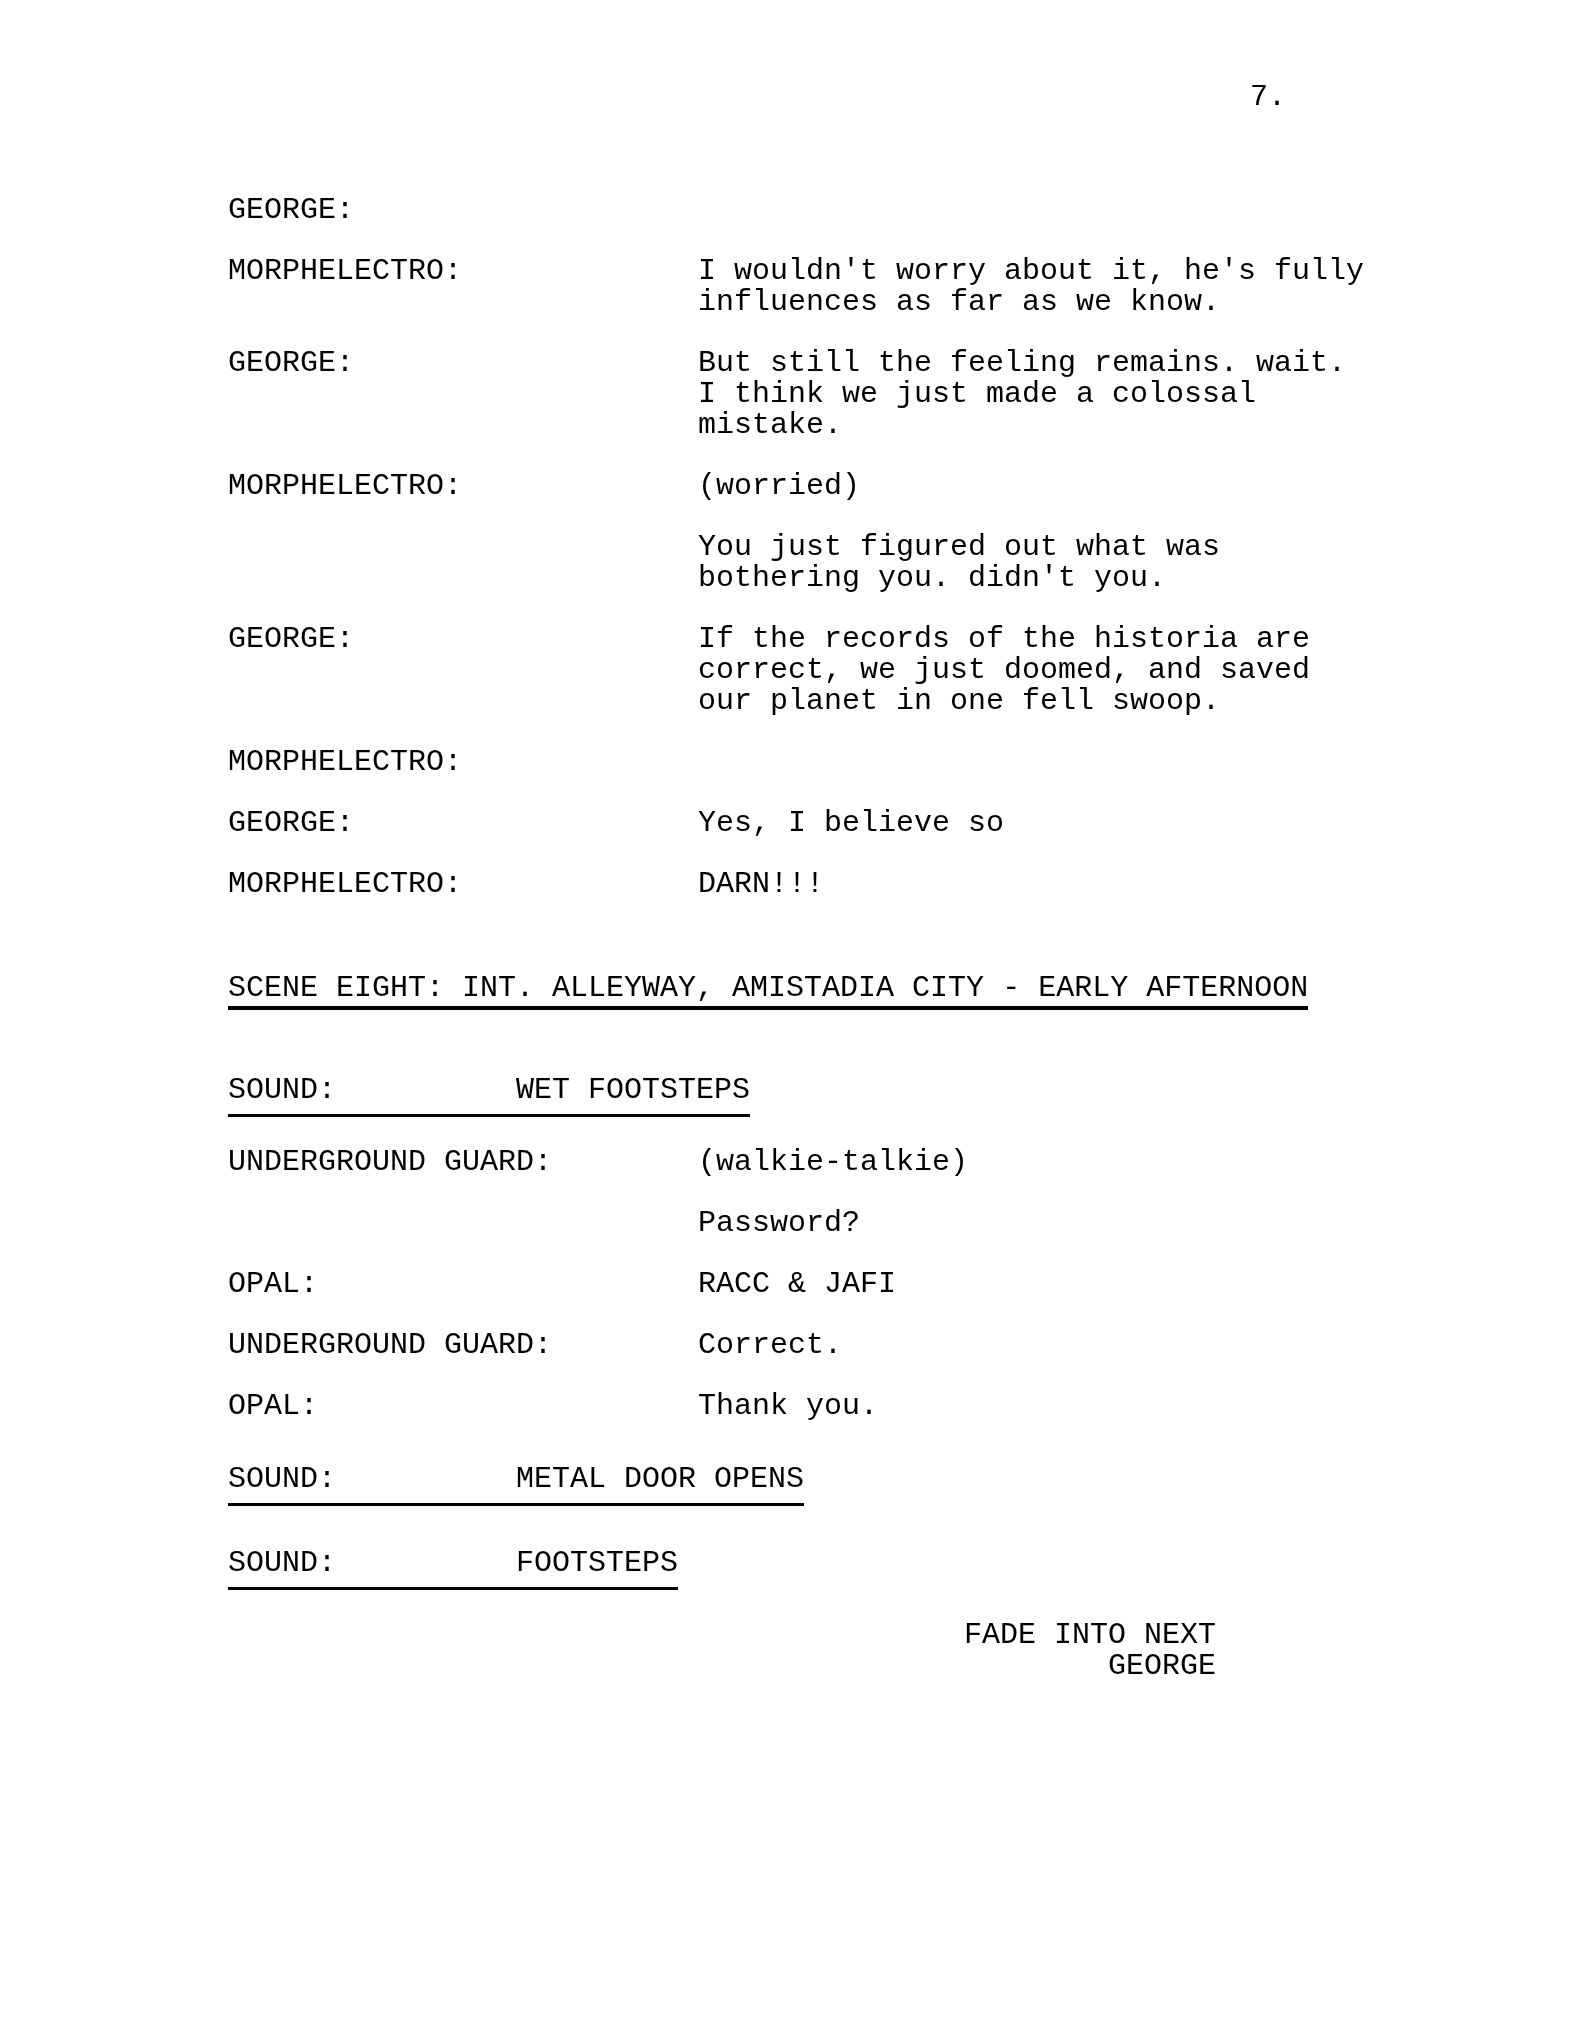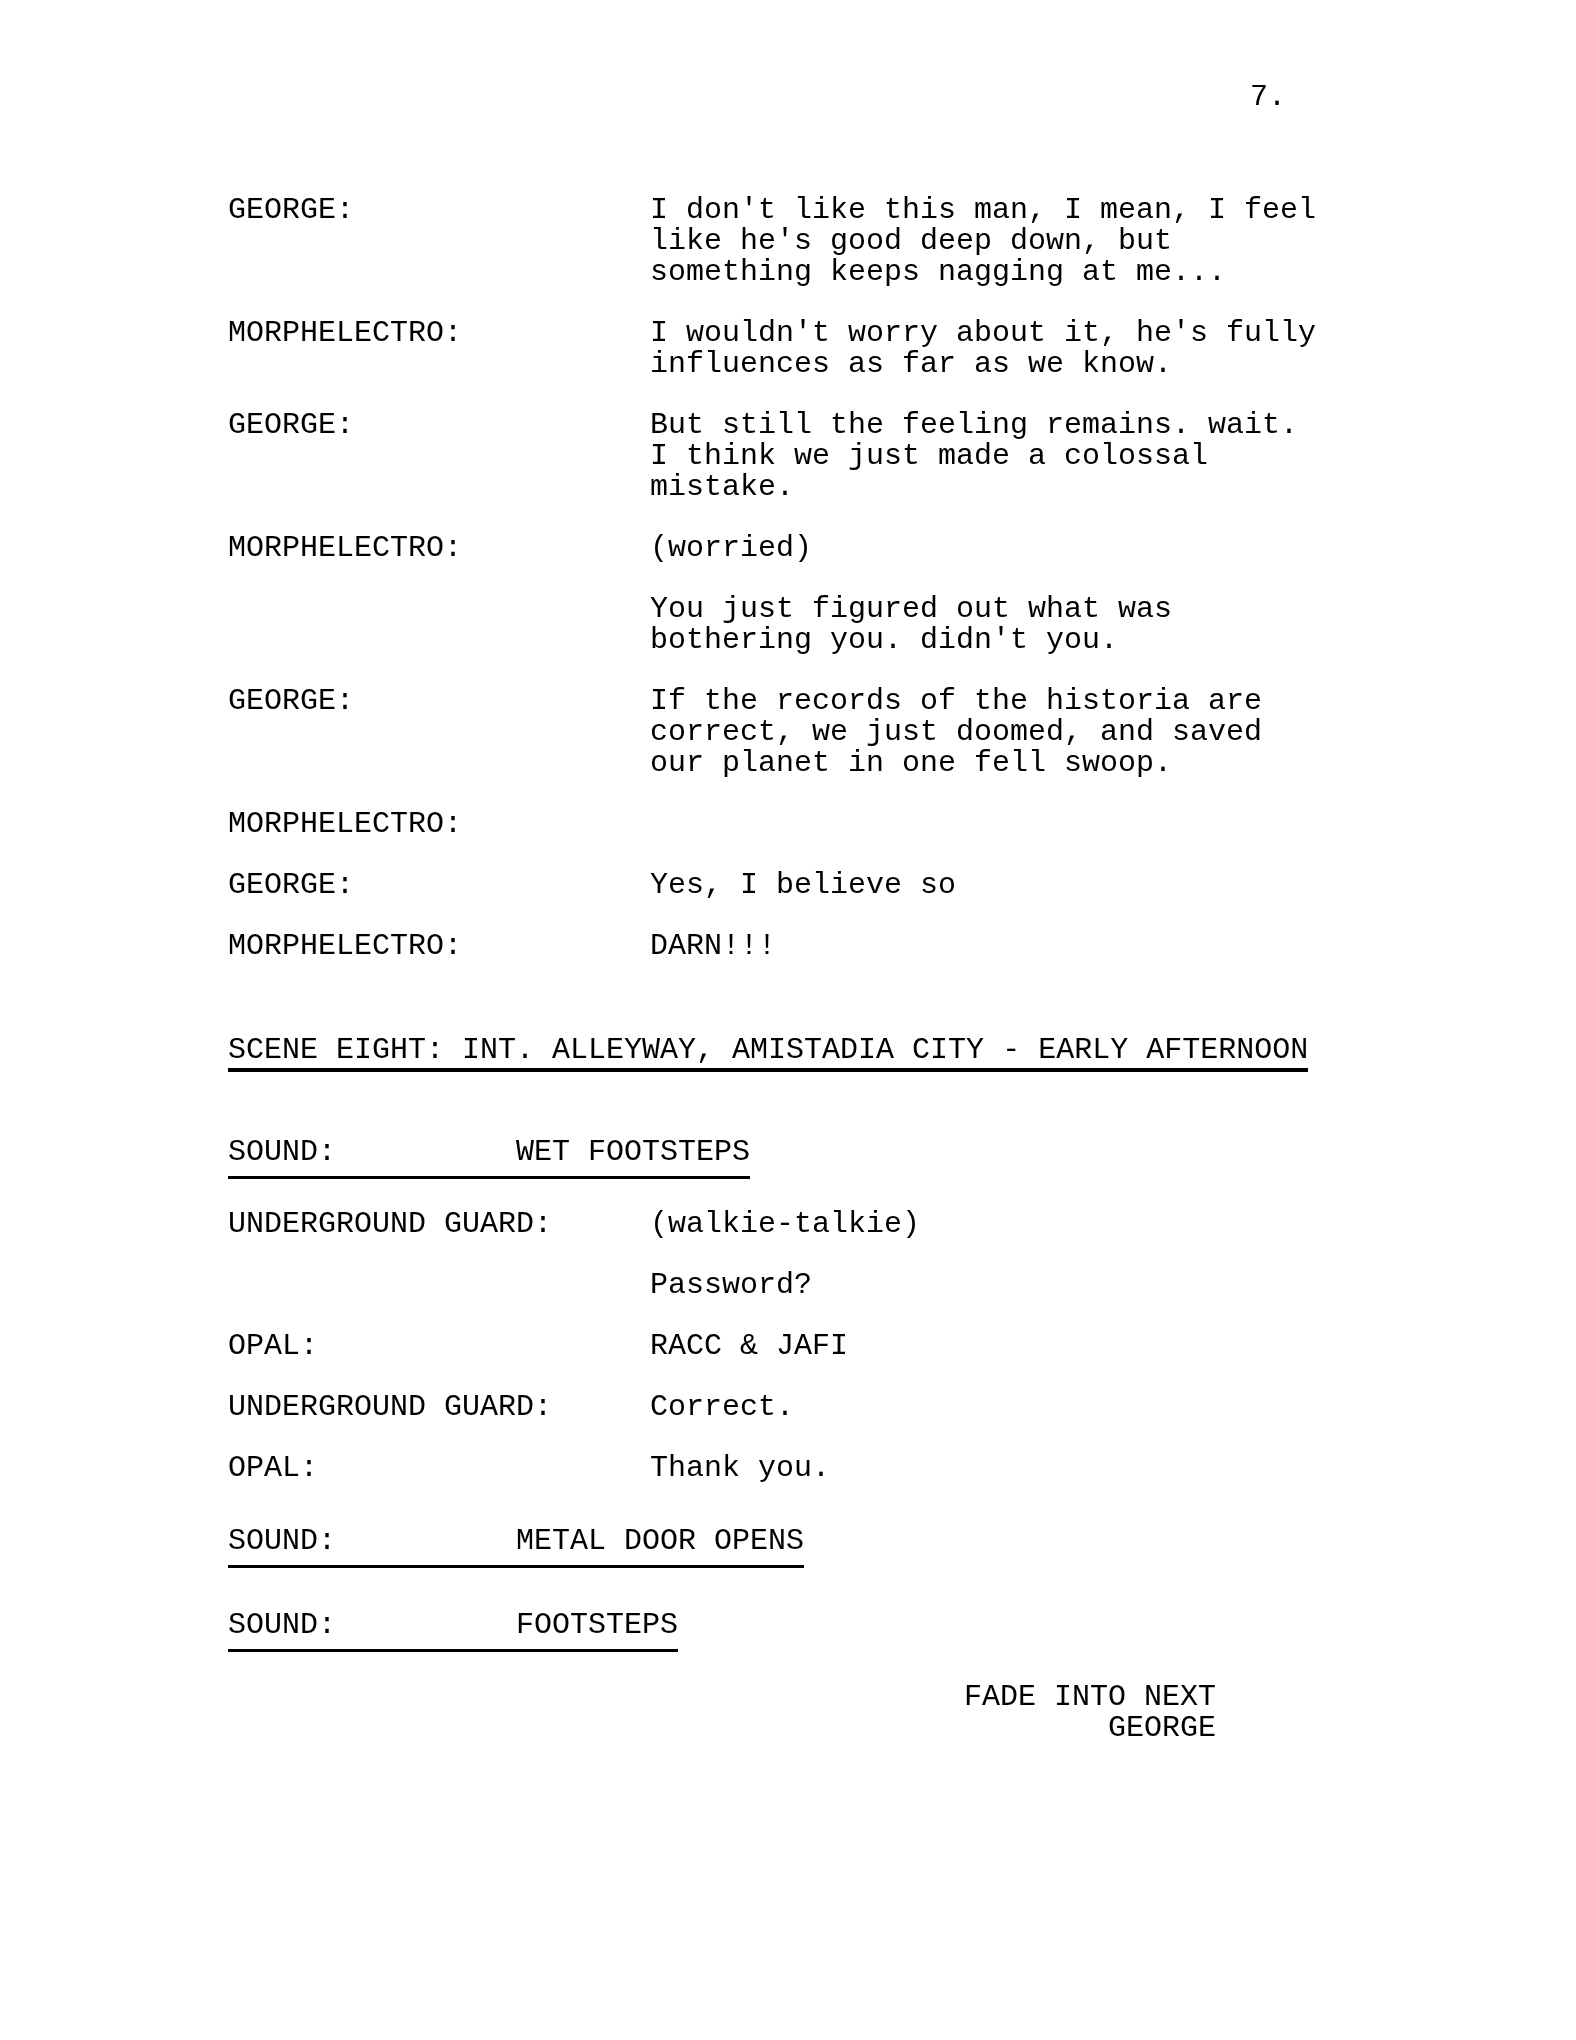--- a/index.html
+++ b/index.html
@@ -26,21 +26,21 @@
     top: 82px;
     right: 290px;
   }
   .script-body {
     display: flex;
     flex-direction: column;
     align-items: flex-start;
     gap: 30px;
     padding: 195px 0 0 228px;
   }
-  .block { flex: 0 0 auto; }
+  .block { flex: 0 0 auto; gap: 48px; }
   .dialogue-row {
     display: flex;
     align-items: flex-start;
   }
   .speaker {
     flex: 0 0 422px;
     width: 422px;
     white-space: pre;
   }
   .dialogue-lines { }
@@ -76,25 +76,20 @@
   .transition-line { white-space: pre; }
 </style>
 </head>
 <body>
 
 <main class="page">
   <div class="page-number">7.</div>
   <section class="script-body" id="script-body">
       <div class="block dialogue-row">
         <span class="speaker">GEORGE:</span>
-        <div class="dialogue-lines">
-          <div class="dialogue-line">I don't like this man, I mean, I feel</div>
-          <div class="dialogue-line">like he's good deep down, but</div>
-          <div class="dialogue-line">something keeps nagging at me...</div>
-        </div>
       </div>
       <div class="block dialogue-row">
         <span class="speaker">MORPHELECTRO:</span>
         <div class="dialogue-lines">
           <div class="dialogue-line">I wouldn't worry about it, he's fully</div>
           <div class="dialogue-line">influences as far as we know.</div>
         </div>
       </div>
       <div class="block dialogue-row">
         <span class="speaker">GEORGE:</span>

